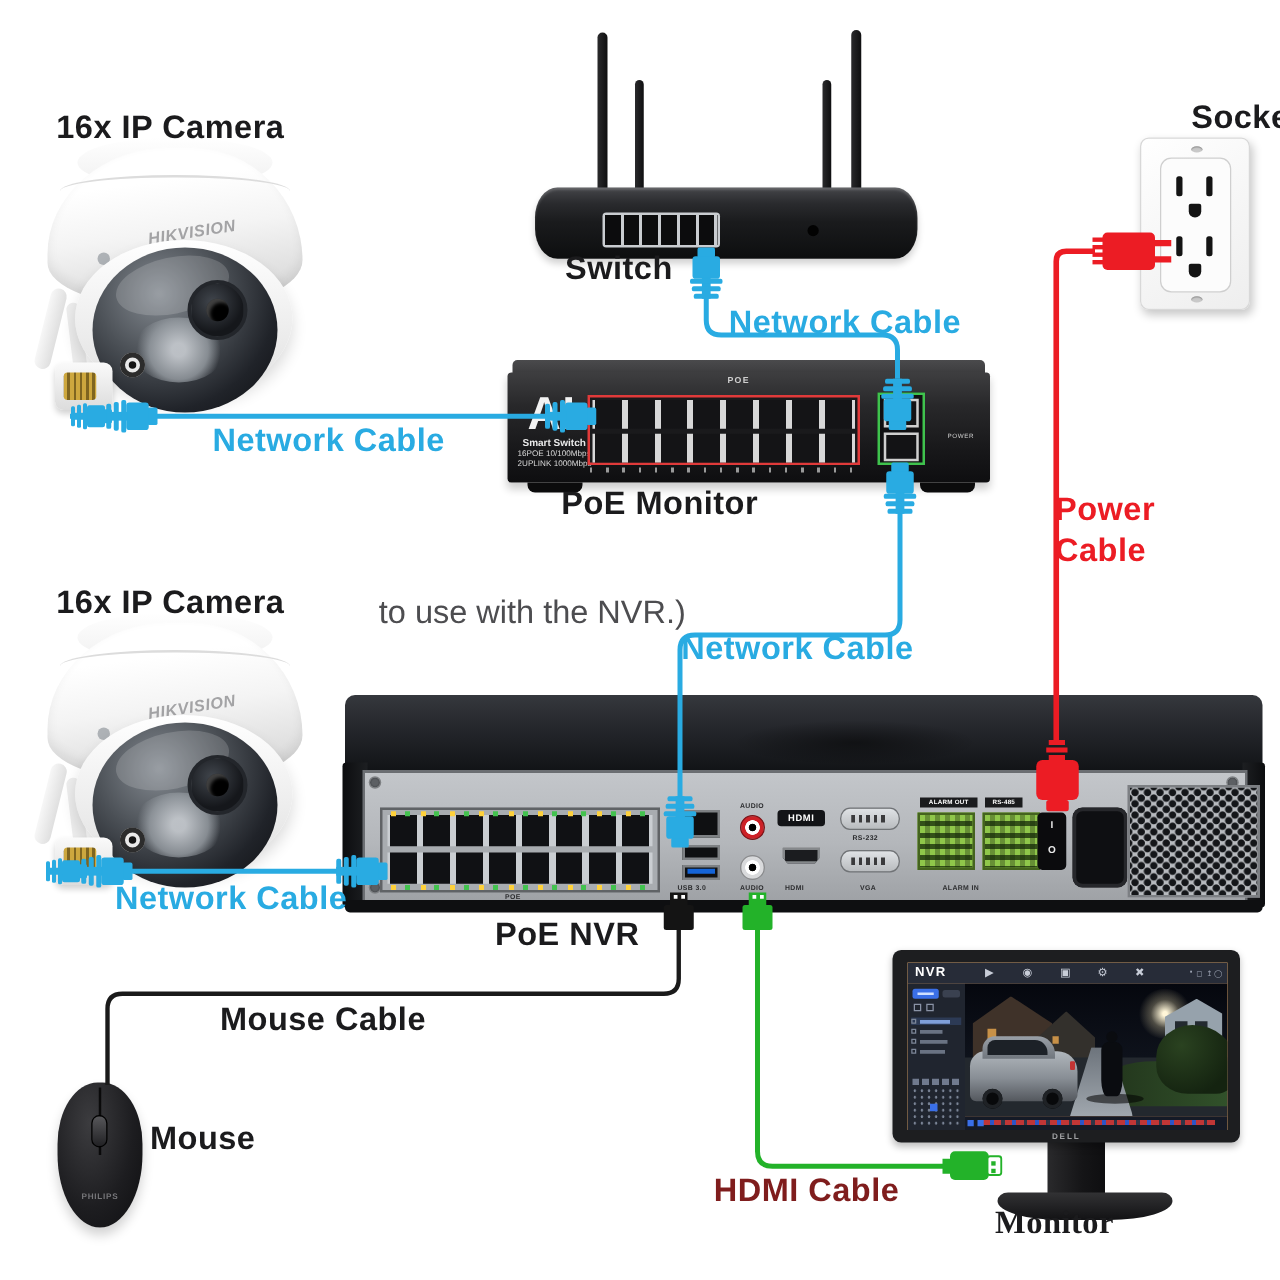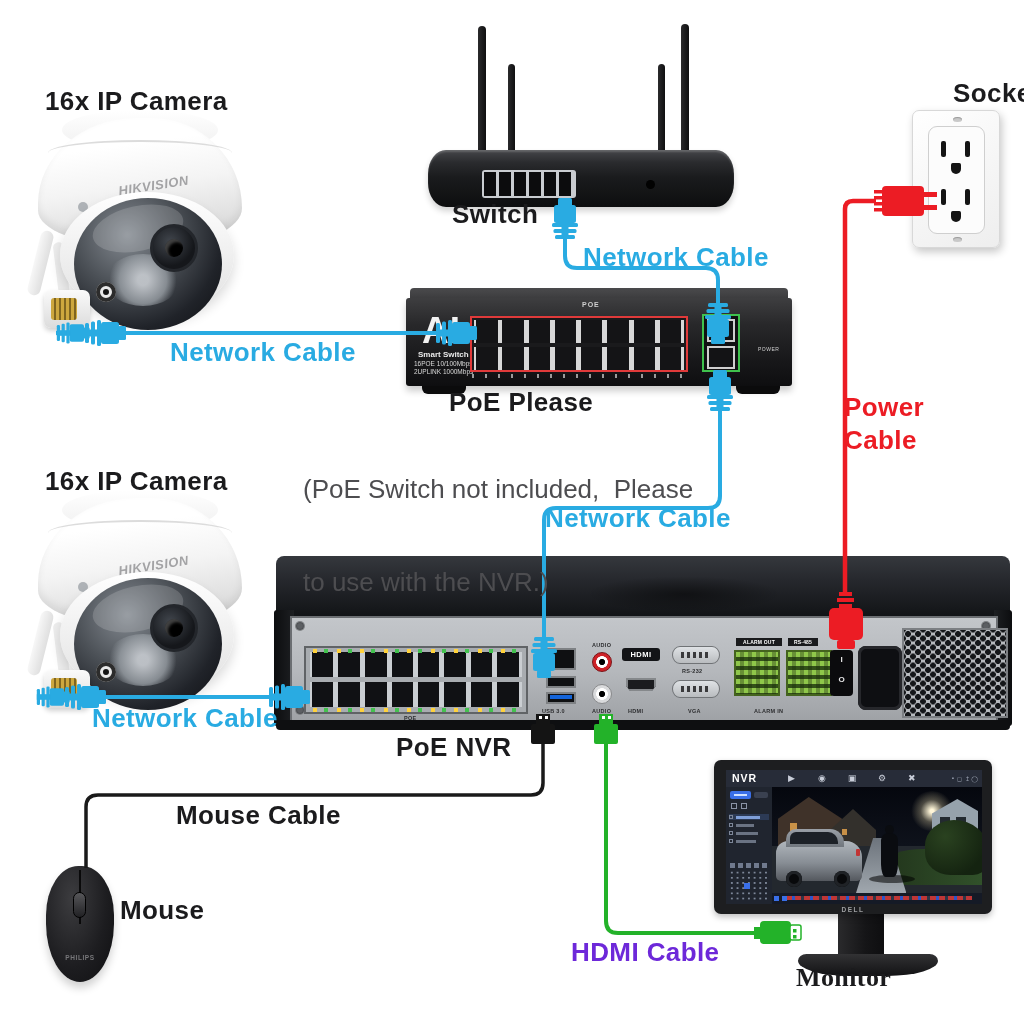--- a/index.html
+++ b/index.html
@@ -1,20 +1,20 @@
 <!DOCTYPE html>
 <html><head>
 <meta charset="utf-8">
 <style>
   html,body{margin:0;padding:0;background:#fff;}
   *{box-sizing:border-box;}
   .canvas{position:relative;width:1024px;height:1024px;background:#fff;overflow:hidden;
           font-family:"Liberation Sans",sans-serif;}
   .lbl{position:absolute;font-weight:bold;font-size:26px;color:#1b1b1d;letter-spacing:.4px;white-space:nowrap;z-index:7;}
-  .lbl.cyan{color:#29ABE2;} .lbl.red{color:#EC1C24;} .lbl.green{color:#6d28d9;}
+  .lbl.cyan{color:#29ABE2;} .lbl.red{color:#EC1C24;} .lbl.green{color:#7f1d1d;}
   .note{position:absolute;left:303px;top:412px;font-size:26px;line-height:31px;color:#4d4d50;z-index:7;white-space:pre;}
   
   .cam{position:absolute;width:235px;height:228px;z-index:3;}
   .cam .cap{position:absolute;left:40px;top:4px;width:156px;height:40px;background:linear-gradient(#ffffff,#f0f0f0);border-radius:50%;}
   .cam .body{position:absolute;left:16px;top:12px;width:204px;height:128px;
      background:linear-gradient(172deg,#ffffff 25%,#f4f4f4 52%,#dedede 82%,#cfcfcf);
      border-radius:52% 48% 46% 50% / 72% 76% 32% 30%;box-shadow:inset 0 -5px 9px rgba(0,0,0,.07);}
   .cam .seam{position:absolute;left:26px;top:34px;width:184px;height:26px;border-top:2px solid #dcdcdc;border-radius:50%;}
   .cam .brand{position:absolute;left:96px;top:72px;color:#a3a3a5;font-size:13px;font-weight:bold;font-style:italic;
      letter-spacing:.5px;transform:rotate(-9deg);}
@@ -192,23 +192,22 @@
 </head>
 <body>
 
 <div class="canvas">
 
   <div class="lbl" style="left:45px;top:86px;">16x IP Camera</div>
   <div class="lbl" style="left:452px;top:199px;">Switch</div>
   <div class="lbl" style="left:953px;top:78px;">Socket</div>
   <div class="lbl cyan" style="left:170px;top:337px;">Network Cable</div>
   <div class="lbl cyan" style="left:583px;top:242px;">Network Cable</div>
-  <div class="lbl" style="left:449px;top:387px;">PoE Please</div>
+  <div class="lbl" style="left:449px;top:387px;">PoE Monitor</div>
   <div class="note">
-    <div>(PoE Switch not included,  Please</div>
     <div>to use with the NVR.)</div>
   </div>
   <div class="lbl cyan" style="left:545px;top:503px;">Network Cable</div>
   <div class="lbl red" style="left:844px;top:391px;line-height:33px;">
     <div>Power</div>
     <div>Cable</div>
   </div>
   <div class="lbl" style="left:45px;top:466px;">16x IP Camera</div>
   <div class="lbl cyan" style="left:92px;top:703px;">Network Cable</div>
   <div class="lbl" style="left:396px;top:732px;">PoE NVR</div>

